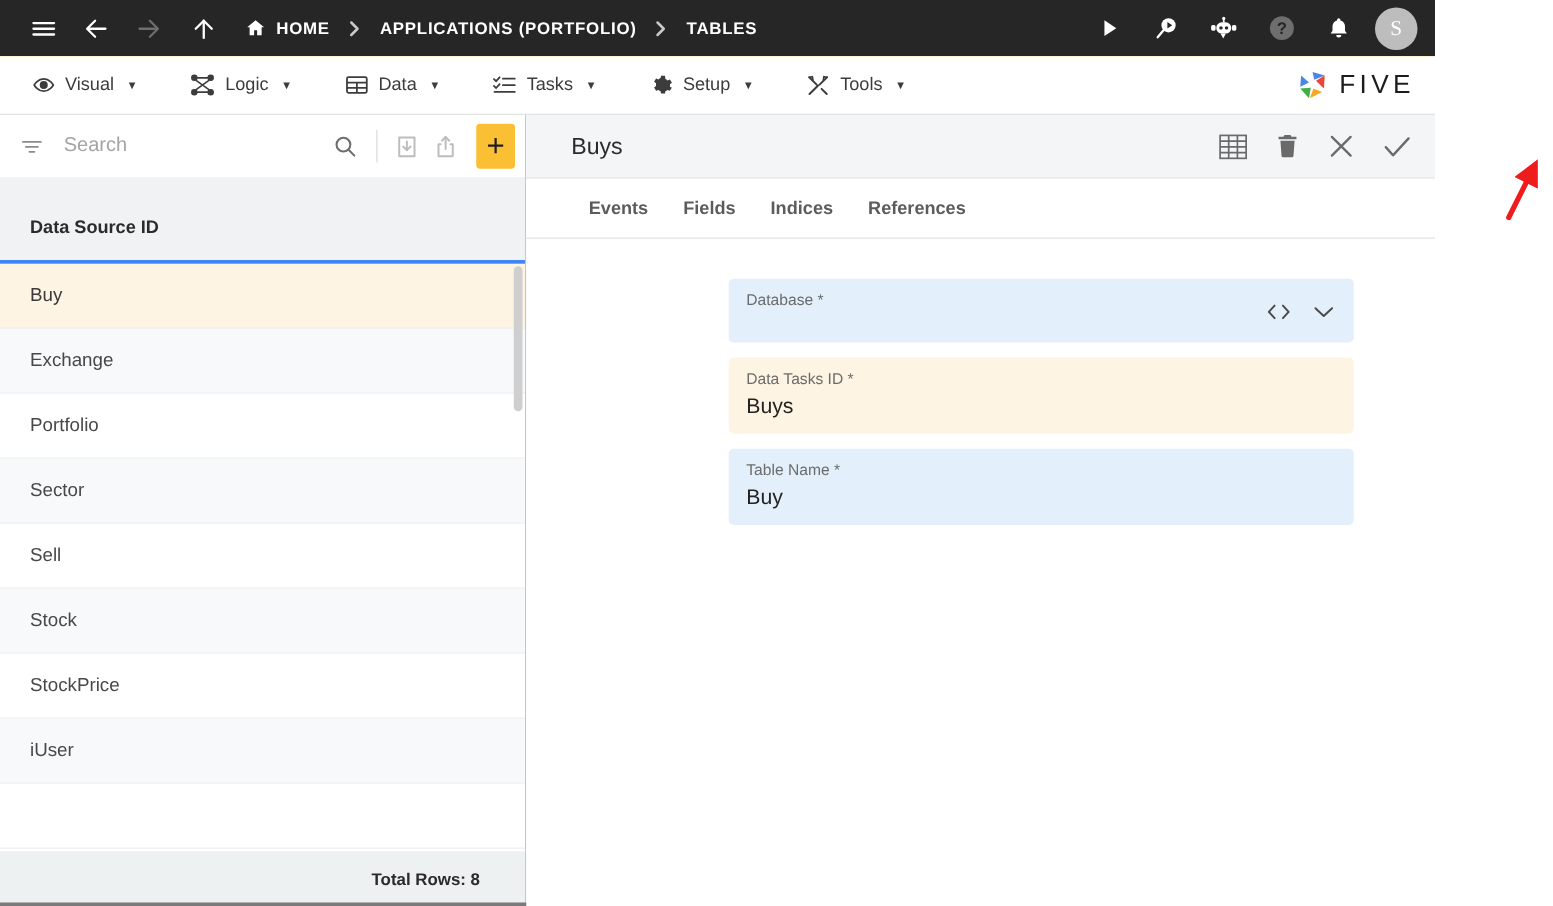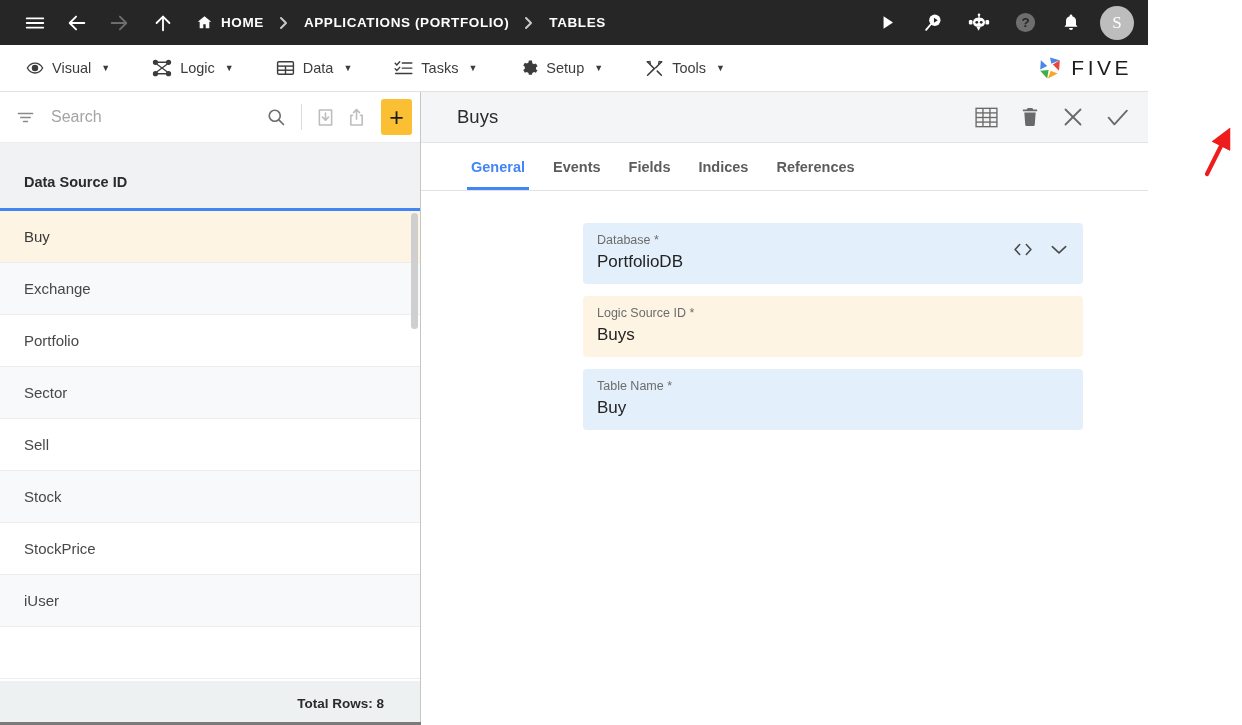--- a/index.html
+++ b/index.html
@@ -431,59 +431,55 @@
           </span>
           <span class="dh-icon">
             <svg width="25" height="25" viewBox="0 0 24 24" fill="none" stroke="currentColor" stroke-width="1.8" stroke-linecap="round" stroke-linejoin="round">
               <polyline points="3.5,12.2 9,18.5 21,5.5"></polyline>
             </svg>
           </span>
         </div>
       </div>
 
       <div class="tabs">
-        <div class="tab active">
-          <span>General</span>
-        </div>
         <div class="tab">
           <span>Events</span>
         </div>
         <div class="tab">
           <span>Fields</span>
         </div>
         <div class="tab">
           <span>Indices</span>
         </div>
         <div class="tab">
           <span>References</span>
         </div>
       </div>
 
       <div class="form">
 
         <div class="field blue">
           <div class="field-label">Database *</div>
-          <div class="field-value">PortfolioDB</div>
           <div class="field-icons">
             <span>
               <svg width="20" height="15" viewBox="0 0 24 18" fill="none" stroke="currentColor" stroke-width="1.9" stroke-linecap="round" stroke-linejoin="round">
                 <polyline points="8,3 2.5,9 8,15"></polyline>
                   <polyline points="16,3 21.5,9 16,15"></polyline>
               </svg>
             </span>
             <span>
               <svg width="20" height="15" viewBox="0 0 24 18" fill="none" stroke="currentColor" stroke-width="1.9" stroke-linecap="round" stroke-linejoin="round">
                 <polyline points="4,5.5 12,13 20,5.5"></polyline>
               </svg>
             </span>
           </div>
         </div>
 
         <div class="field cream">
-          <div class="field-label">Logic Source ID *</div>
+          <div class="field-label">Data Tasks ID *</div>
           <div class="field-value">Buys</div>
         </div>
 
         <div class="field blue">
           <div class="field-label">Table Name *</div>
           <div class="field-value">Buy</div>
         </div>
 
       </div>
     </div>

